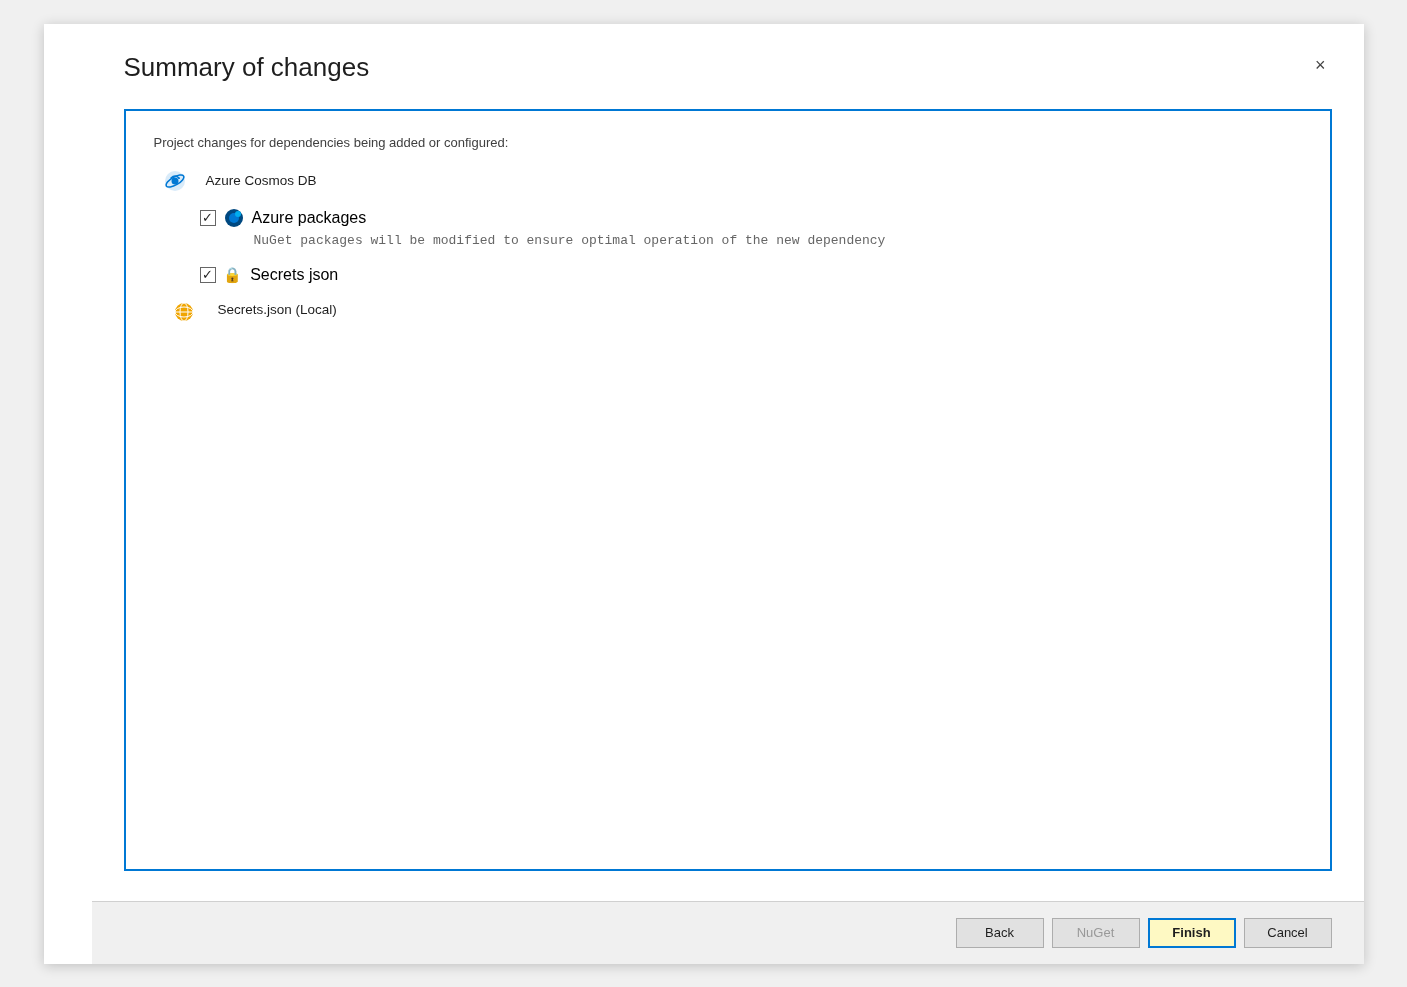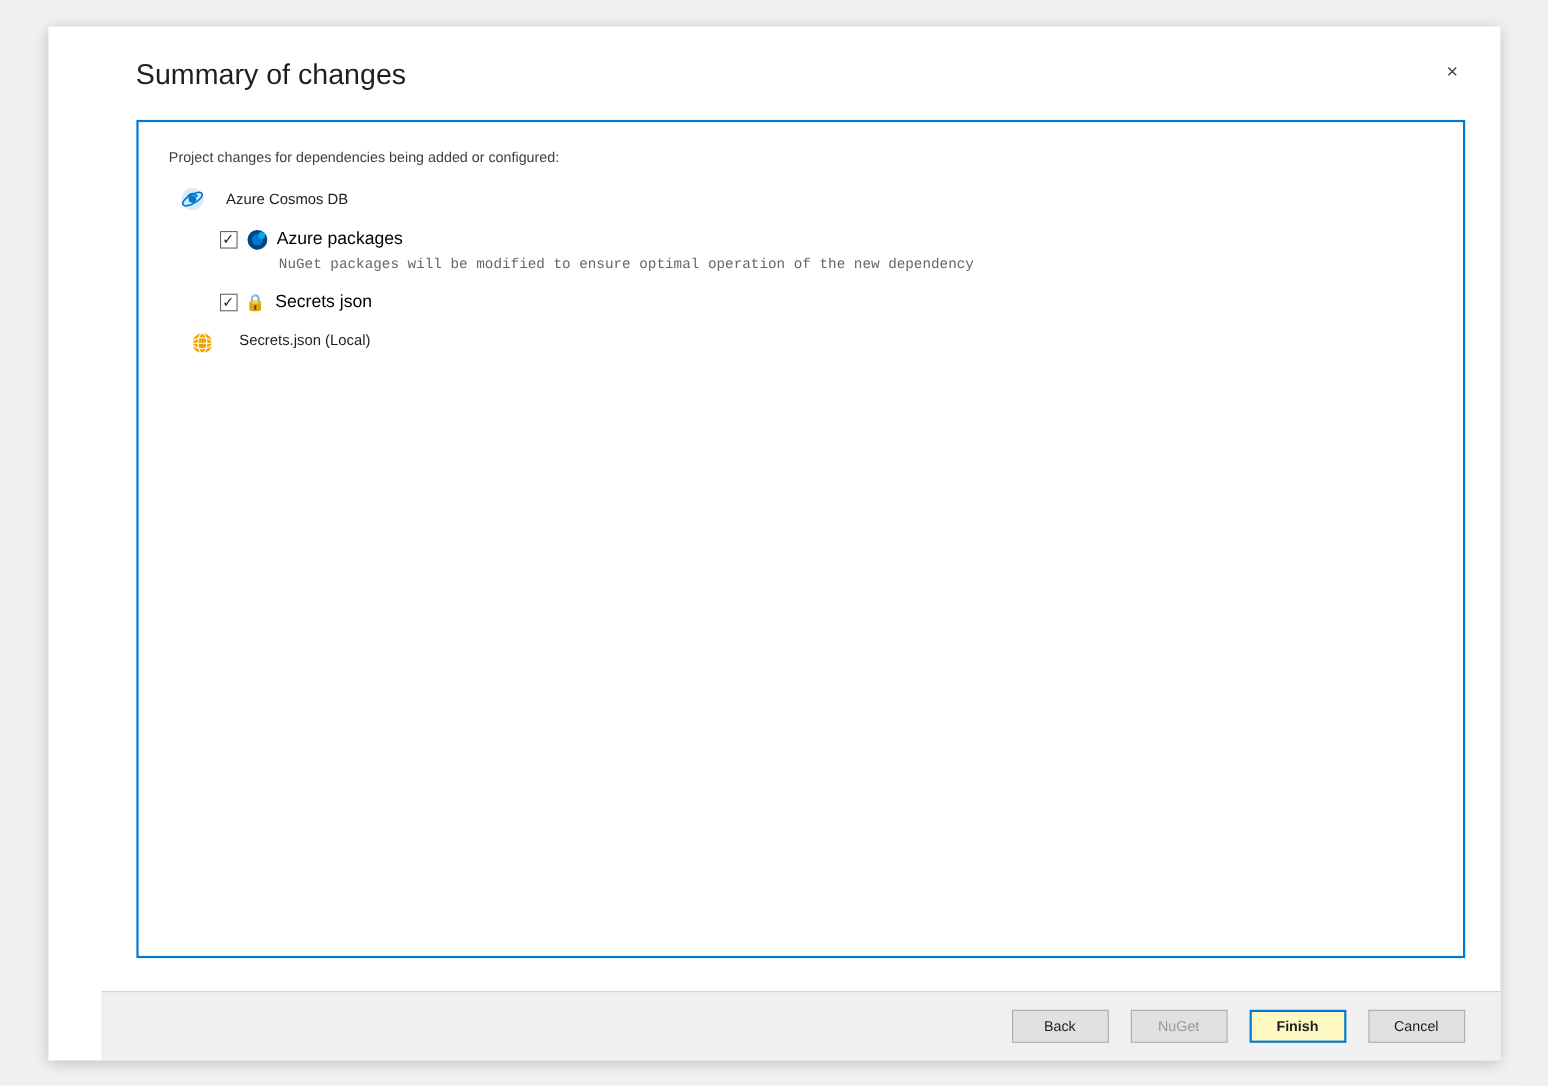--- a/index.html
+++ b/index.html
@@ -161,21 +161,21 @@
       font-size: 13.5px;
       color: #1e1e1e;
     }
 
     .dialog-footer {
       background: #f0f0f0;
       padding: 16px 32px;
       display: flex;
       justify-content: flex-end;
       align-items: center;
-      gap: 20px;
+      gap: 8px;
       border-top: 1px solid #d0d0d0;
     }
 
     .btn {
       min-width: 88px;
       height: 30px;
       padding: 0 16px;
       font-size: 13px;
       font-family: "Segoe UI", sans-serif;
       cursor: pointer;

